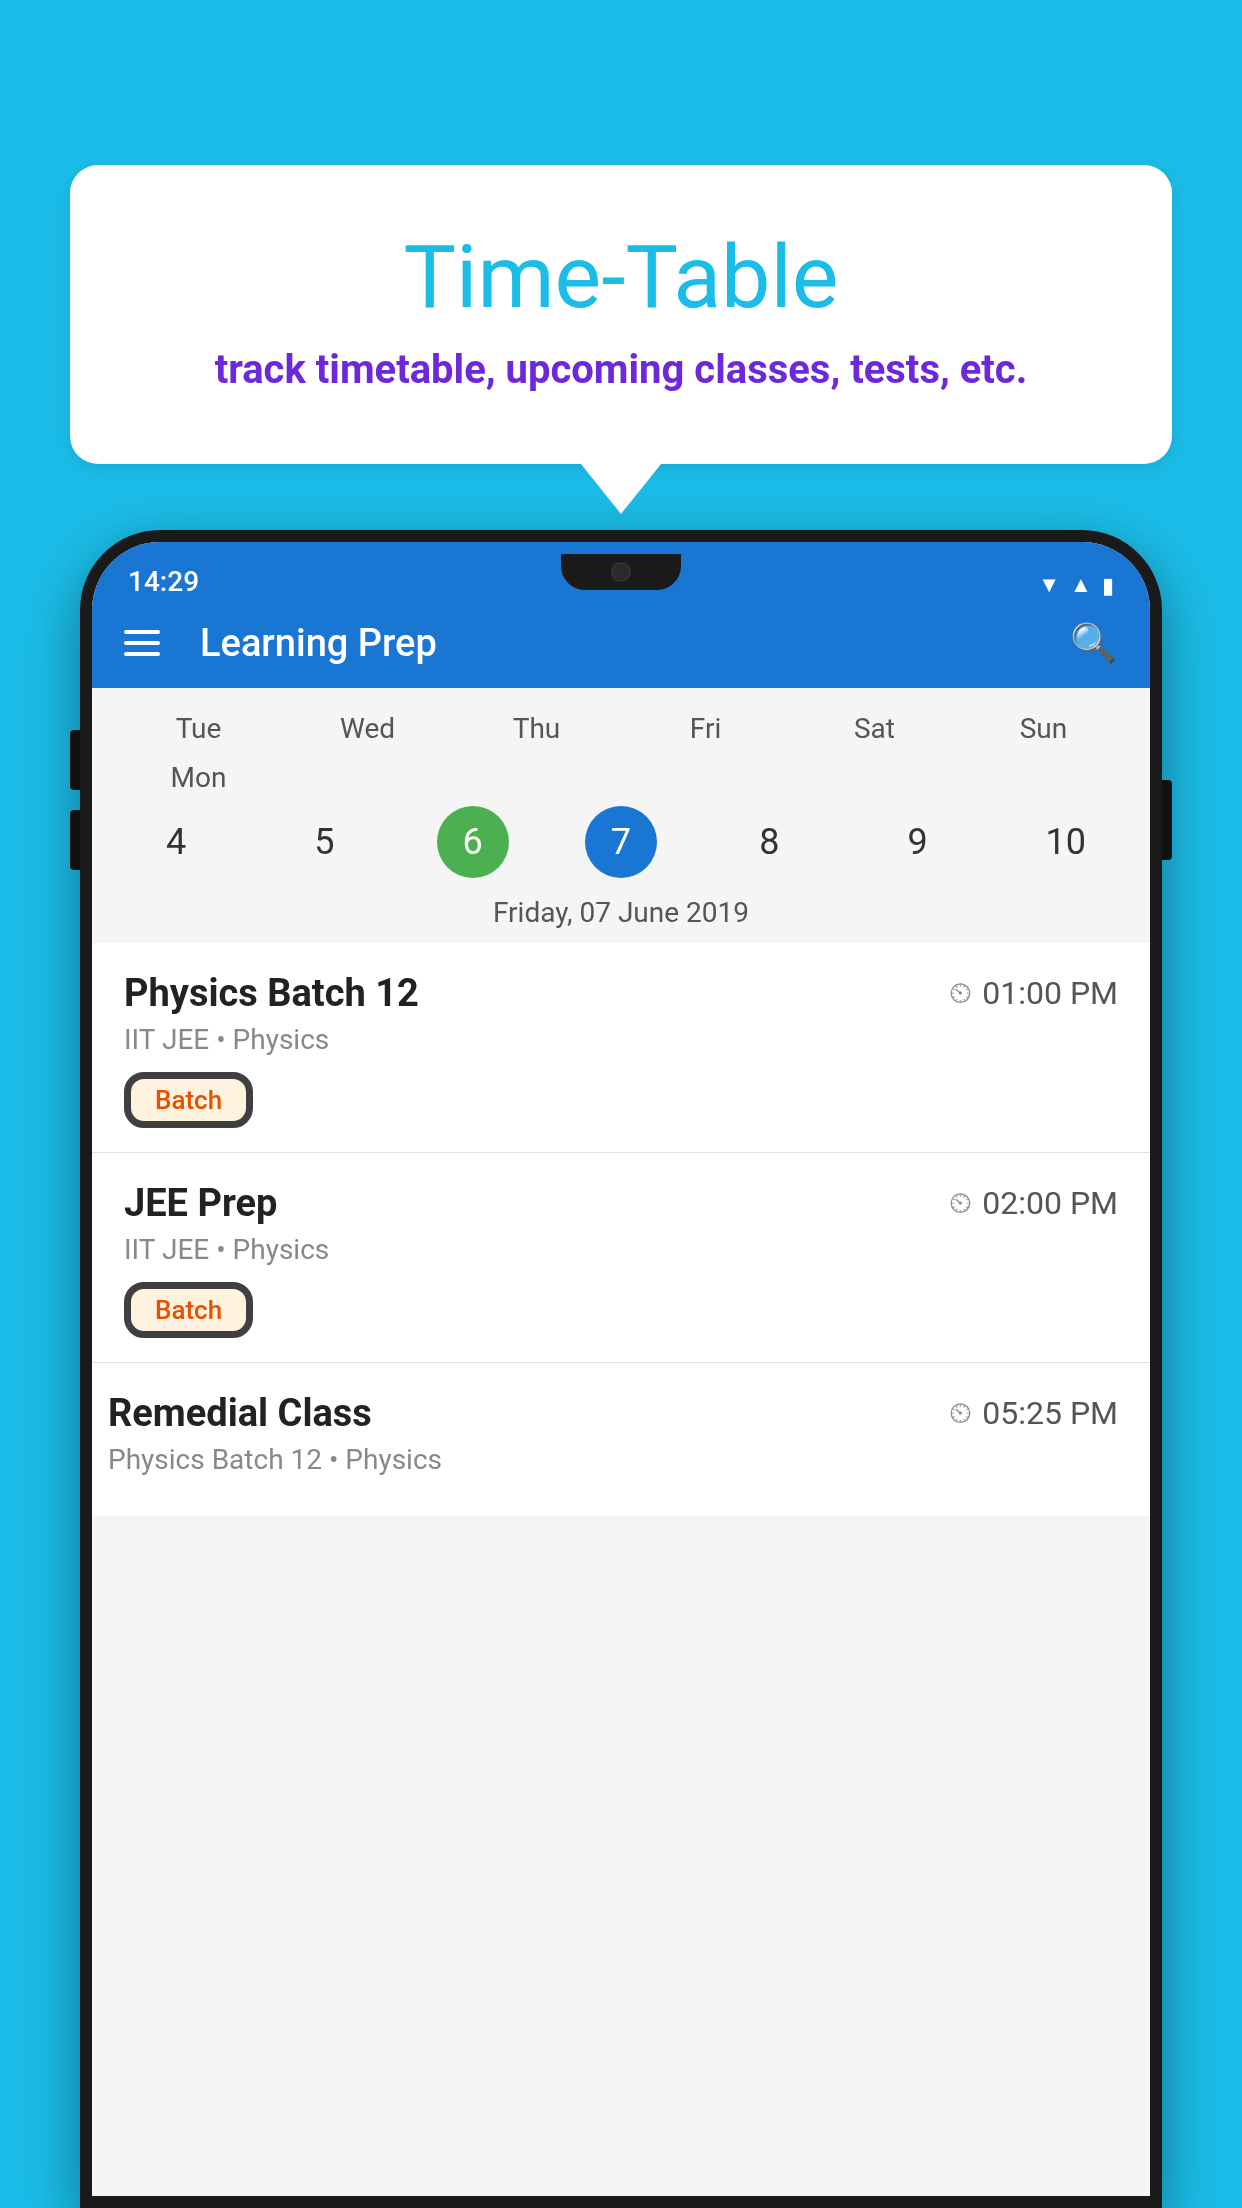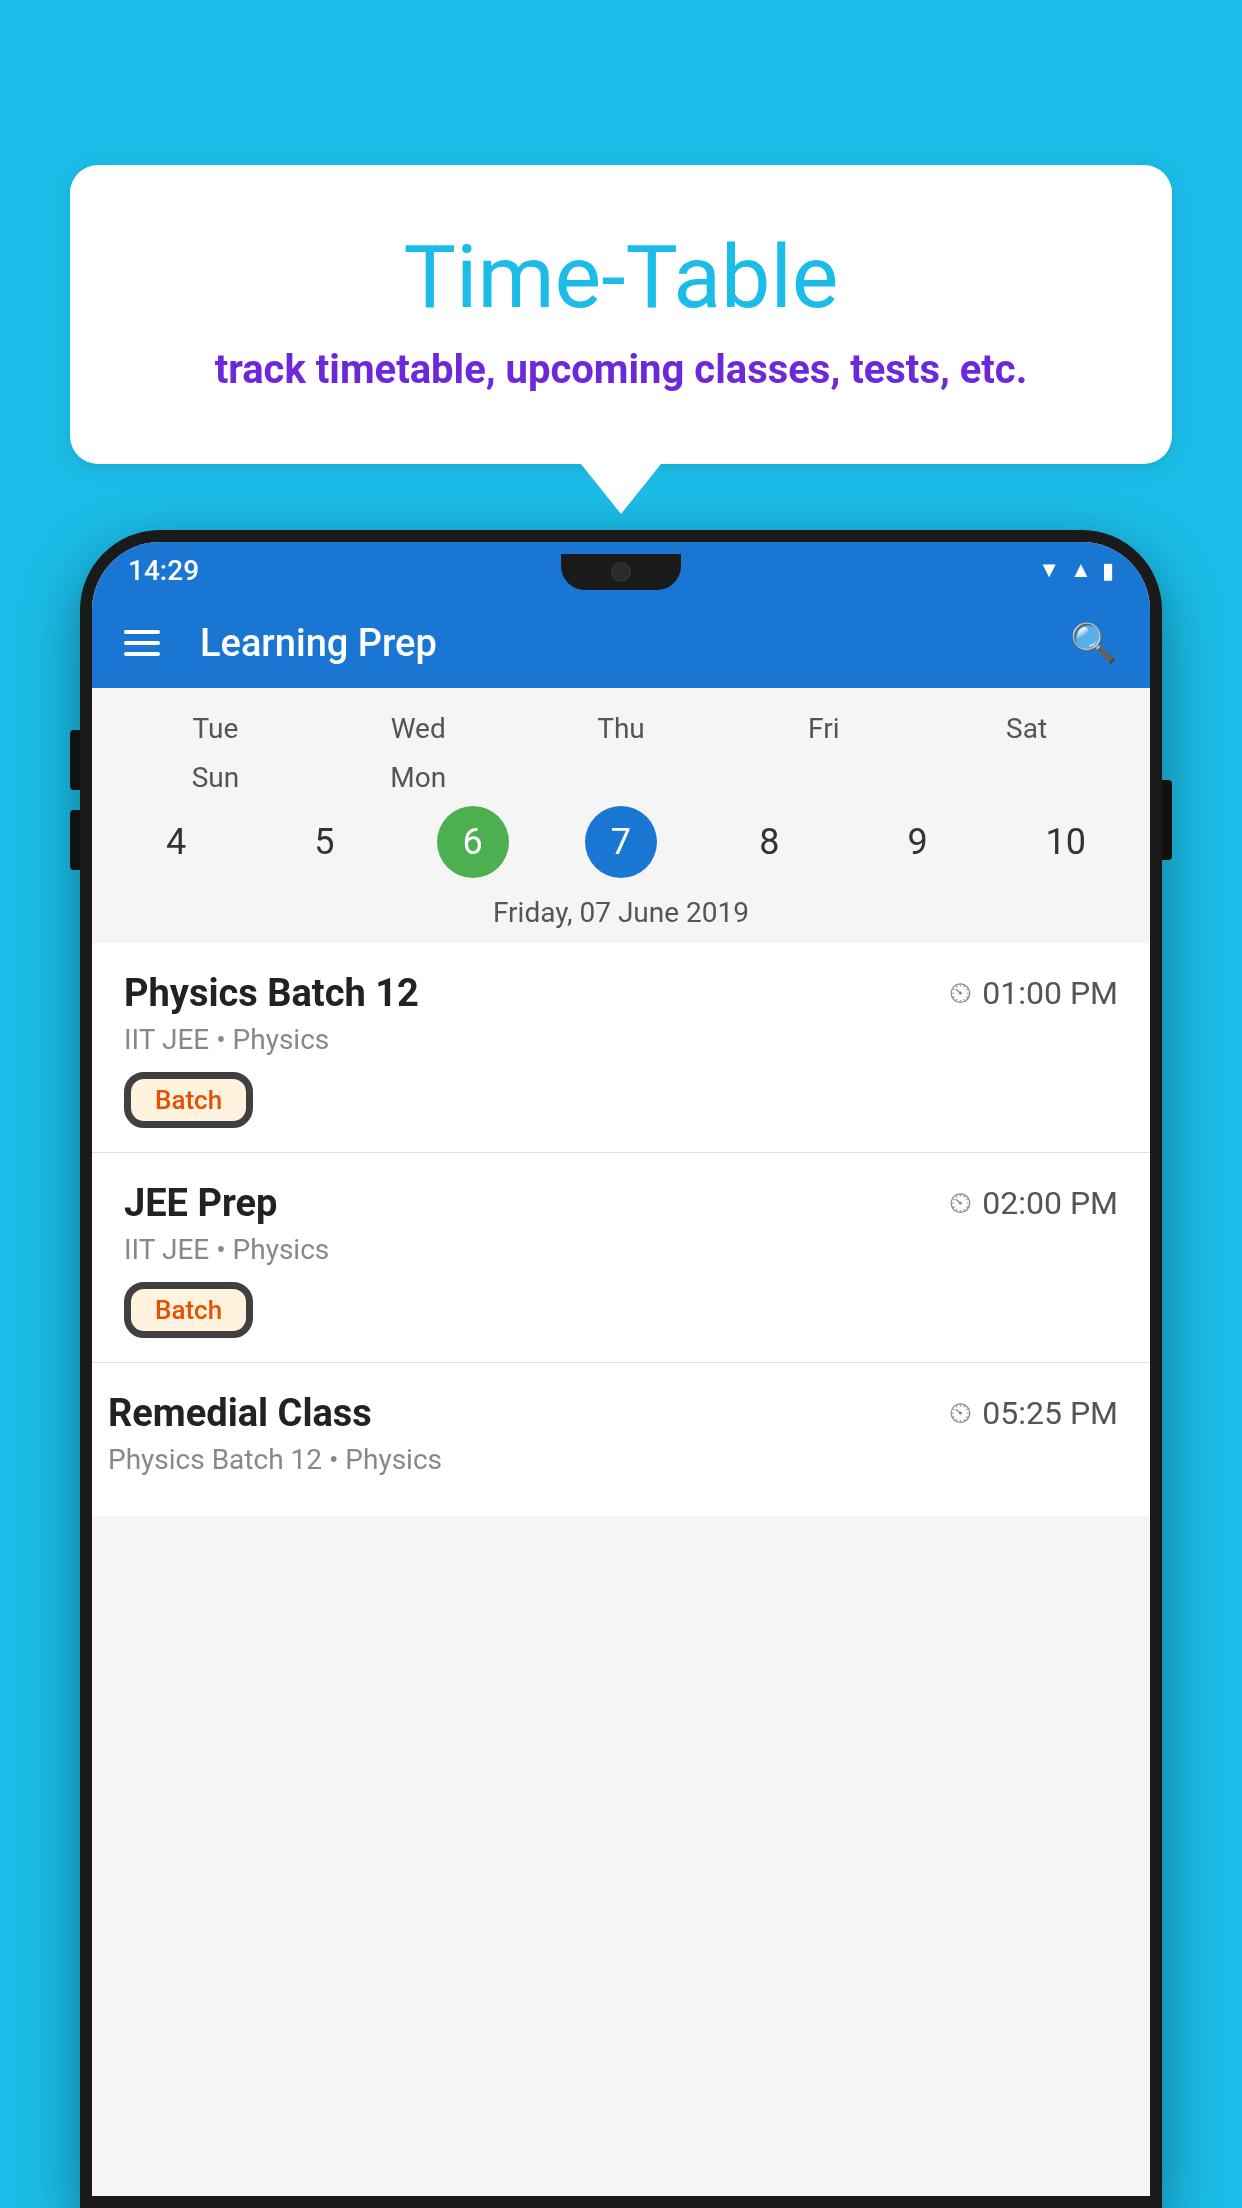--- a/index.html
+++ b/index.html
@@ -99,21 +99,21 @@
       overflow: hidden;
       height: 100%;
       position: relative;
     }
 
     
     .status-bar {
       background: #1976D2;
       height: 56px;
       display: flex;
-      align-items: center;
+      align-items: flex-end;
       justify-content: space-between;
       padding: 0 36px;
     }
 
     .status-time {
       color: white;
       font-size: 28px;
       font-weight: 500;
     }
 
@@ -169,21 +169,21 @@
     }
 
     
     .calendar-week {
       background: #f5f5f5;
       padding: 16px 0 0;
     }
 
     .day-names-row {
       display: grid;
-      grid-template-columns: repeat(5, 1fr);
+      grid-template-columns: repeat(6, 1fr);
       padding: 0 22px;
     }
 
     .day-name {
       text-align: center;
       font-size: 28px;
       color: #555;
       padding: 8px 0;
     }
 

